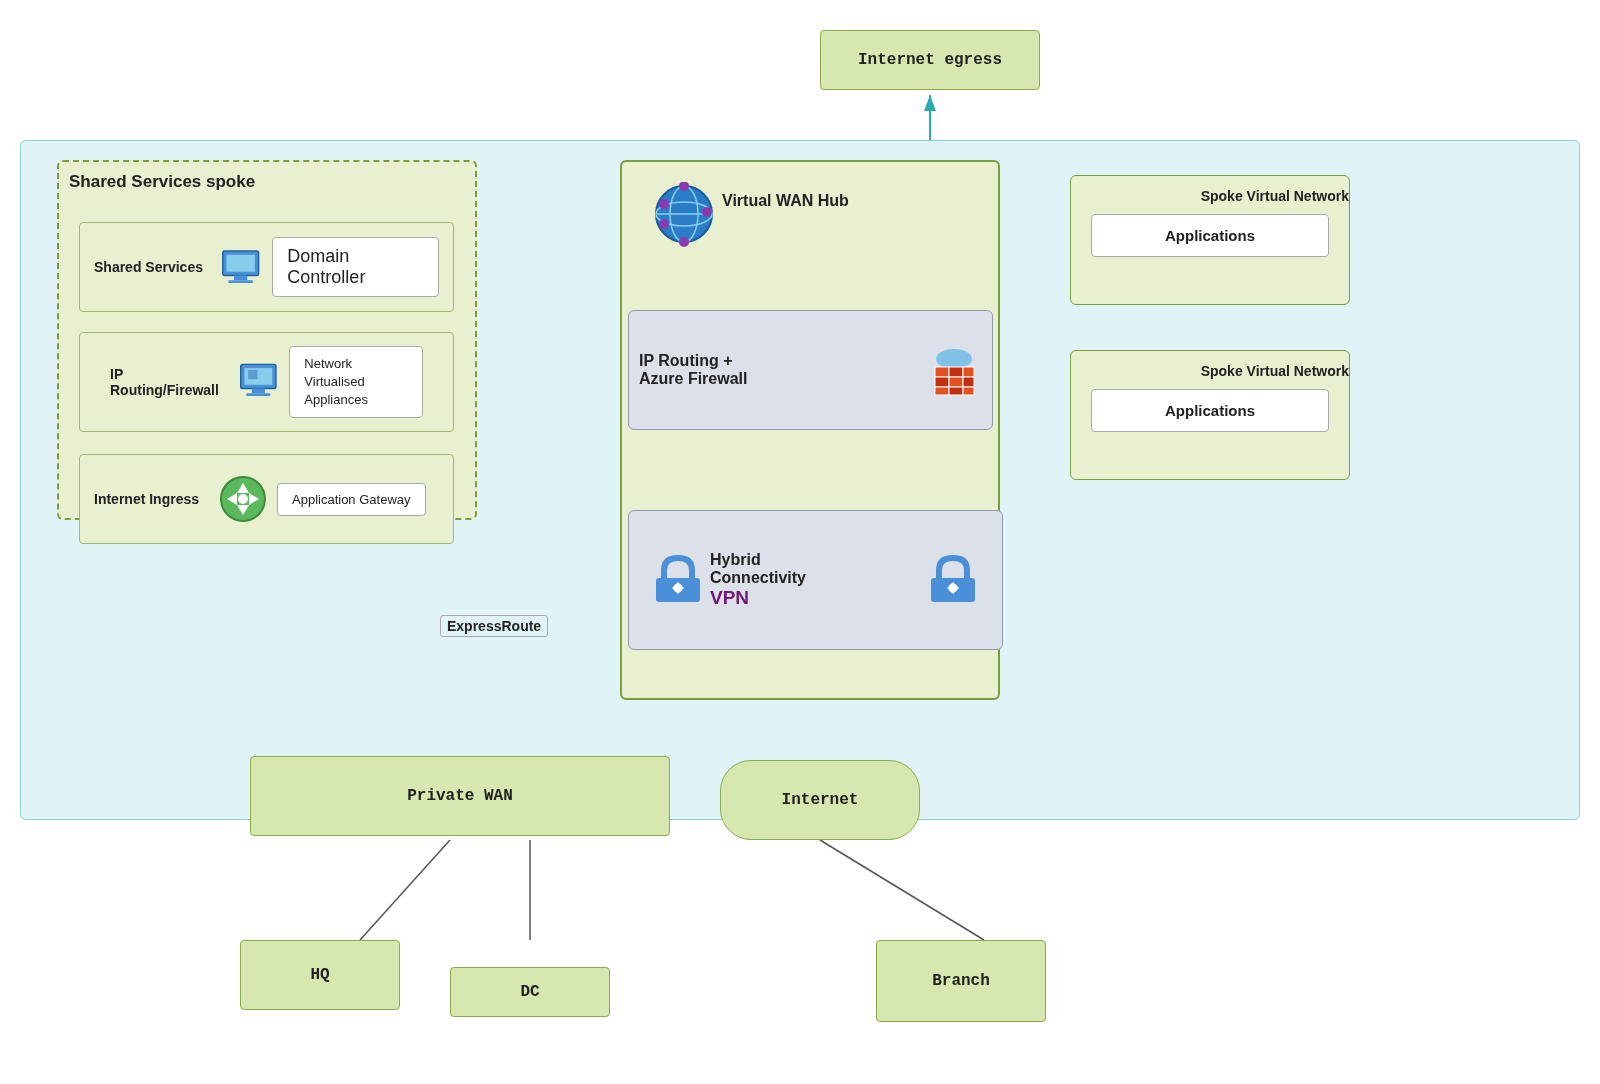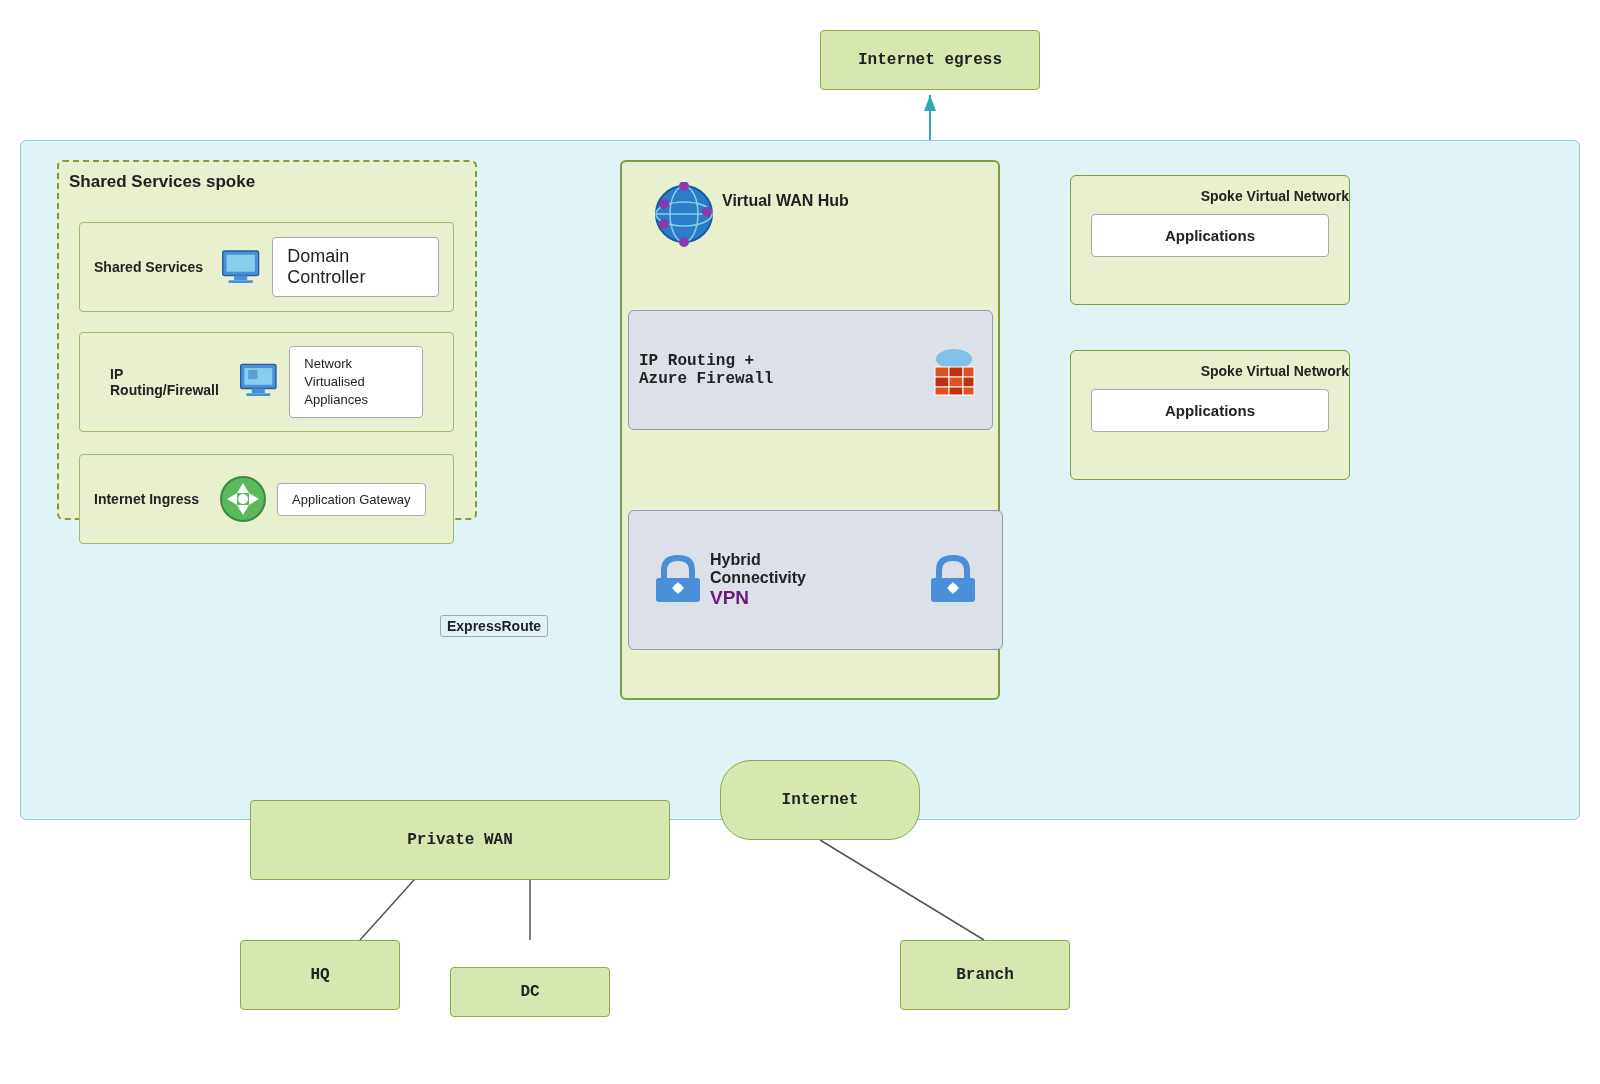--- a/index.html
+++ b/index.html
@@ -121,21 +121,20 @@
       left: 628px;
       width: 365px;
       height: 120px;
       background: #dce0e8;
       border: 1.5px solid #9099b0;
       border-radius: 6px;
       display: flex;
       align-items: center;
       padding: 10px;
       gap: 10px;
-      font-family: Liberation Mono, monospace;
     }
     .ip-routing-text {
       font-size: 16px;
       font-weight: 700;
       color: #222;
       flex: 1;
     }
     
     .hybrid-box {
       position: absolute;
@@ -374,33 +373,33 @@
     </div>
   </div>
 
   <div class="spoke-vnet-2">
     <div class="spoke-vnet-label">Spoke Virtual Network</div>
     <div class="applications-inner-box">
       <span>Applications</span>
     </div>
   </div>
 
-  <div class="bottom-box" style="top:800px;left:250px;width:420px;height:80px;">
+  <div class="bottom-box" style="top:756px;left:250px;width:420px;height:80px;">
     <span>Private WAN</span>
   </div>
 
   <div class="bottom-box" style="top:760px;left:720px;width:200px;height:80px;border-radius:31px;">
     <span>Internet</span>
   </div>
 
   <div class="bottom-box" style="top:940px;left:240px;width:160px;height:70px;">
     <span>HQ</span>
   </div>
 
   <div class="bottom-box" style="top:967px;left:450px;width:160px;height:50px;">
     <span>DC</span>
   </div>
 
-  <div class="bottom-box" style="top:940px;left:900px;width:170px;height:70px;">
+  <div class="bottom-box" style="top:940px;left:876px;width:170px;height:82px;">
     <span>Branch</span>
   </div>
 
 </div>
 
 </body></html>

